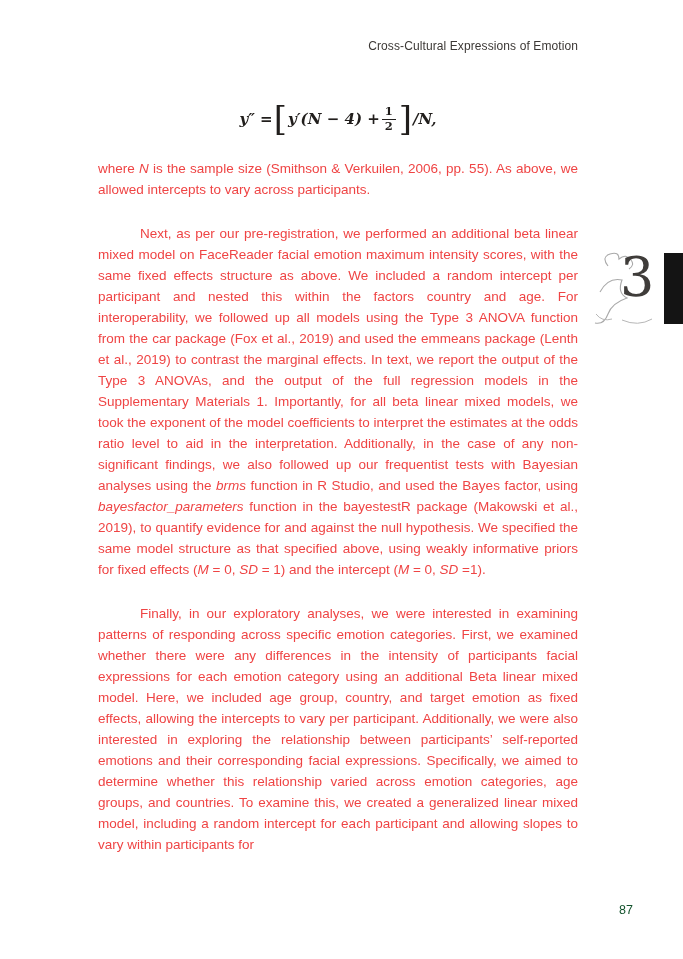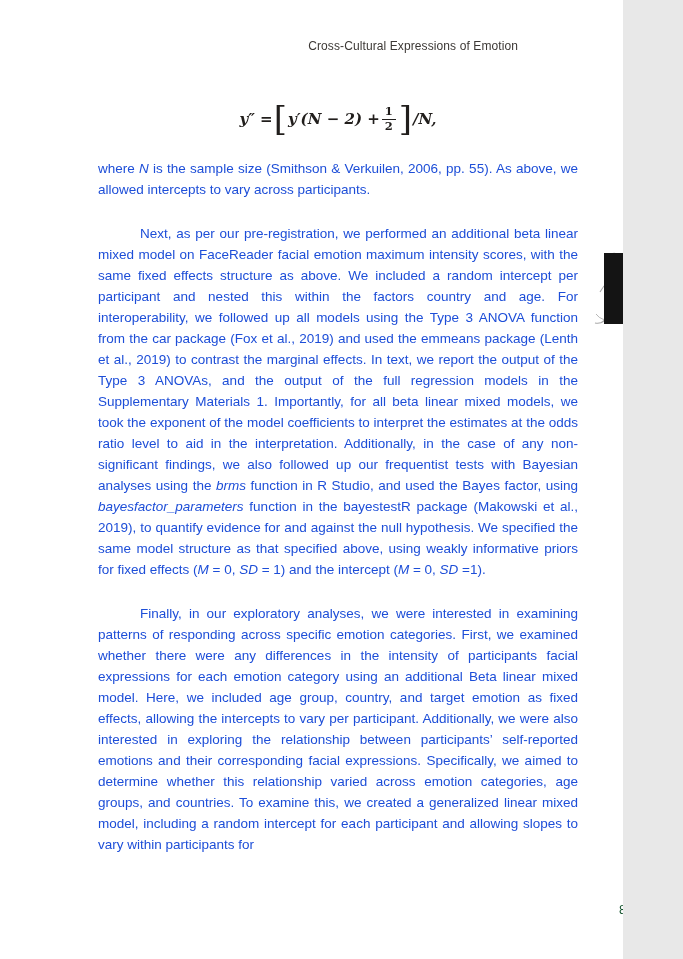--- a/index.html
+++ b/index.html
@@ -1,18 +1,18 @@
 <!DOCTYPE html>
 <html><head>
 <meta charset="utf-8">
 <style>
   html, body { margin: 0; padding: 0; background: #e8e8e8; }
   .page {
     position: relative;
-    width: 623px;
+    width: 683px;
     height: 959px;
     background: #ffffff;
     font-family: "Liberation Sans", sans-serif;
     color: #2b2826;
     overflow: hidden;
   }
 
   .running-head {
     position: absolute;
     top: 39px;
@@ -64,21 +64,21 @@
     top: 158px;
     left: 98px;
     width: 480px;
   }
   .para {
     margin: 0 0 23px 0;
     font-size: 13.5px;
     line-height: 21px;
     text-align: justify;
     text-indent: 42px;
-    color: #1d4ed8;
+    color: #ef4444;
   }
   .para.no-indent { text-indent: 0; }
   .it { font-style: italic; }
 
   
   .chapter-decoration {
     position: absolute;
     top: 250px;
     left: 592px;
     width: 72px;
@@ -115,21 +115,21 @@
 </head>
 <body>
 
 <div class="page">
 
   <div class="running-head">Cross-Cultural Expressions of Emotion</div>
 
   <div class="formula-row">
     <span class="math-it">y″ = </span>
     <span class="bracket">[</span>
-    <span class="math-it">y′(N − 2) + </span>
+    <span class="math-it">y′(N − 4) + </span>
     <span class="frac">
       <span class="num">1</span>
       <span class="den">2</span>
     </span>
     <span class="bracket">]</span>
     <span class="math-it"> /N,</span>
   </div>
 
   <div class="body-col">
     <p class="para no-indent"><span>where </span><span class="it">N</span><span> is the sample size (Smithson &amp; Verkuilen, 2006, pp. 55). As above, we allowed intercepts to vary across participants.</span></p>

